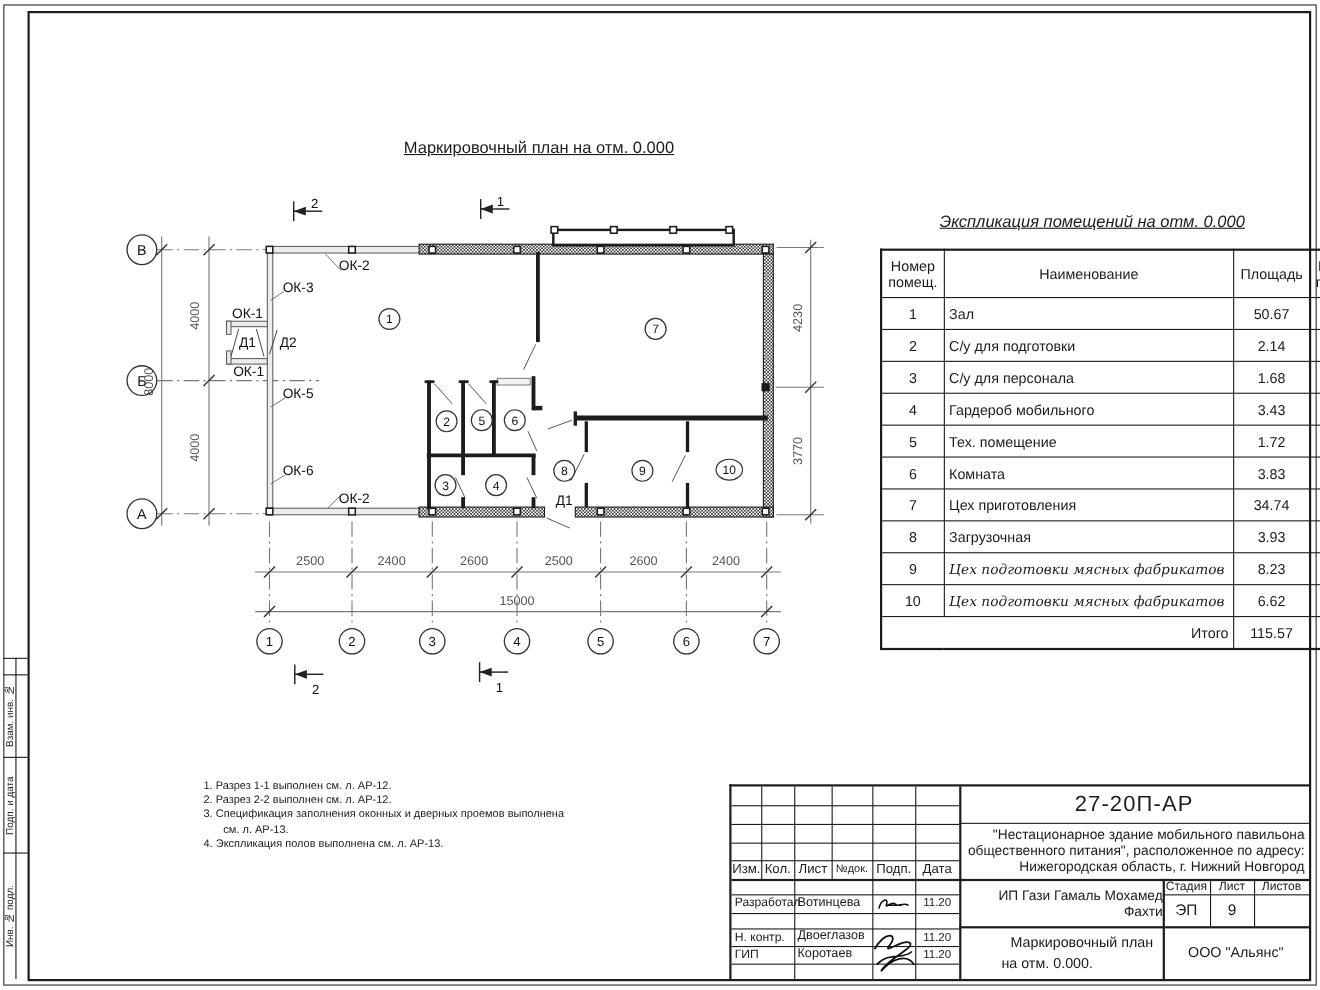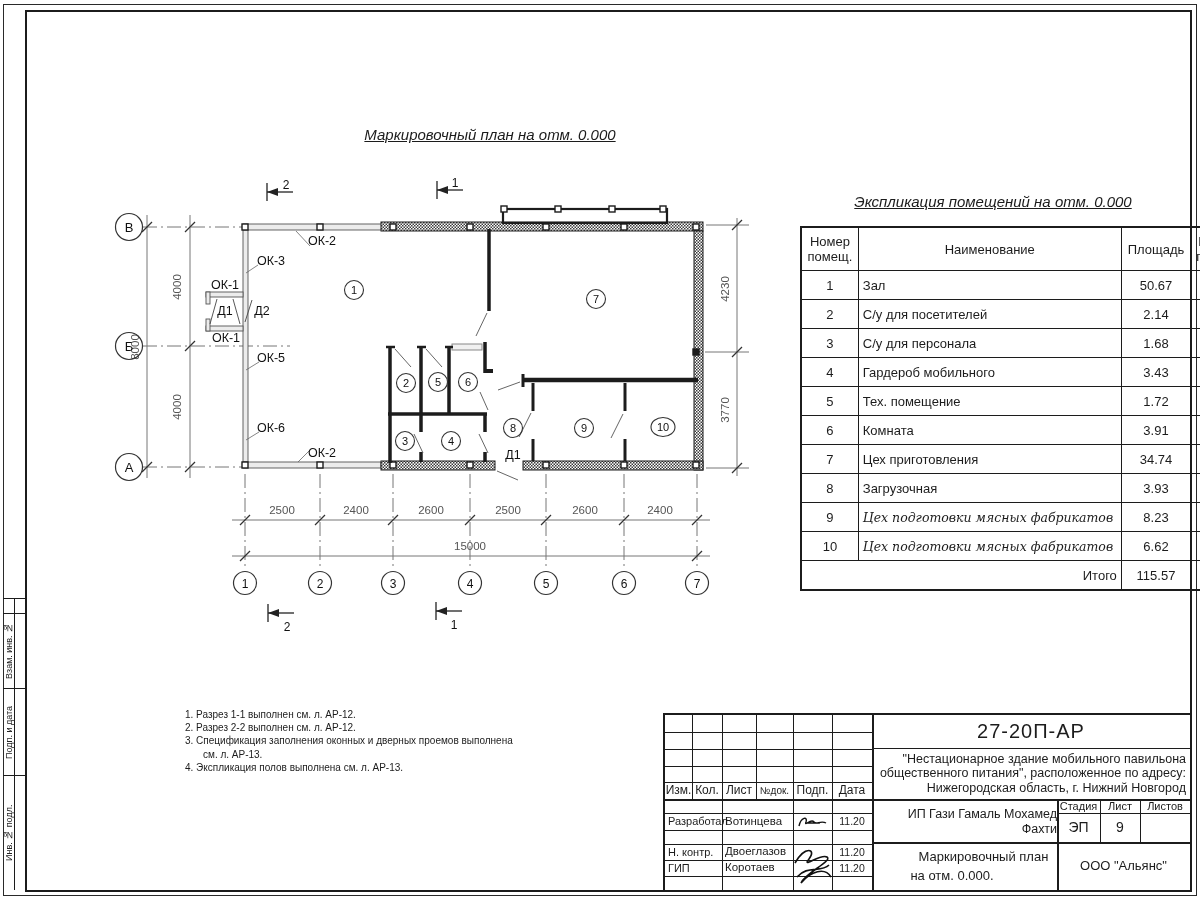--- a/index.html
+++ b/index.html
@@ -1,21 +1,21 @@
 <!DOCTYPE html>
 <html><head>
 <meta charset="utf-8">
 <style>
   html,body{margin:0;padding:0;background:#e9e9e9;}
   #sheet{position:relative;width:1200px;height:900px;background:#fff;overflow:hidden;
          font-family:"Liberation Sans", sans-serif;color:#1c1c1c;}
   .abs{position:absolute;}
   .border-outer{left:3px;top:4px;width:1192px;height:890px;border:1px solid #2a2a2a;}
   .border-inner{left:25px;top:10px;width:1163px;height:878px;border:2px solid #1c1c1c;}
-  .plan-title{left:330px;top:126px;width:320px;text-align:center;font-style:italic;
+  .plan-title{left:330px;top:126px;width:320px;text-align:center;
               font-size:15px;text-decoration:underline;}
   .sched-title{left:800px;top:193px;width:386px;text-align:center;font-style:italic;
                font-size:15px;text-decoration:underline;}
   
   table.sched{position:absolute;left:800px;top:226px;width:430px;border-collapse:collapse;
               font-size:13px;}
   table.sched th, table.sched td{border:1px solid #1c1c1c;padding:1px 4px;}
   table.sched{border:2px solid #1c1c1c;}
   table.sched th{font-weight:normal;height:40px;}
   table.sched td{height:26px;}
@@ -322,21 +322,21 @@
       <th class="c">Кат. пом.</th>
     </tr>
     <tr>
           <td class="c">1</td>
           <td class="nm">Зал</td>
           <td class="c">50.67</td>
           <td></td>
         </tr>
     <tr>
           <td class="c">2</td>
-          <td class="nm">С/у для посетителей</td>
+          <td class="nm">С/у для подготовки</td>
           <td class="c">2.14</td>
           <td></td>
         </tr>
     <tr>
           <td class="c">3</td>
           <td class="nm">С/у для персонала</td>
           <td class="c">1.68</td>
           <td></td>
         </tr>
     <tr>
@@ -347,21 +347,21 @@
         </tr>
     <tr>
           <td class="c">5</td>
           <td class="nm">Тех. помещение</td>
           <td class="c">1.72</td>
           <td></td>
         </tr>
     <tr>
           <td class="c">6</td>
           <td class="nm">Комната</td>
-          <td class="c">3.91</td>
+          <td class="c">3.83</td>
           <td></td>
         </tr>
     <tr>
           <td class="c">7</td>
           <td class="nm">Цех приготовления</td>
           <td class="c">34.74</td>
           <td></td>
         </tr>
     <tr>
           <td class="c">8</td>

